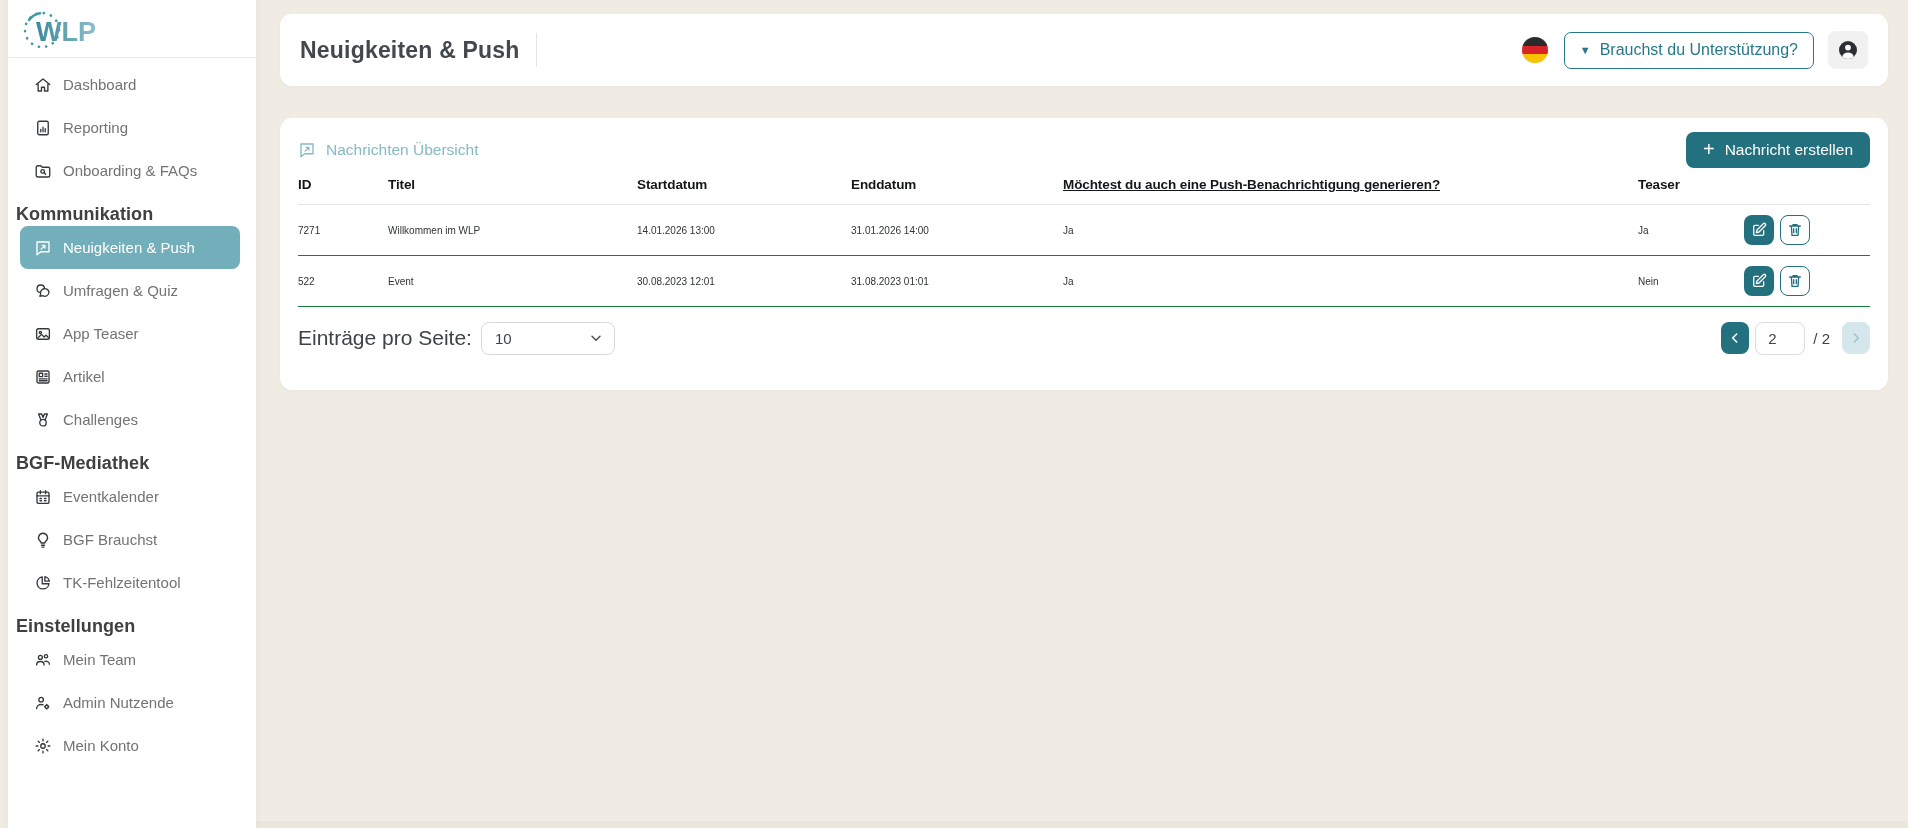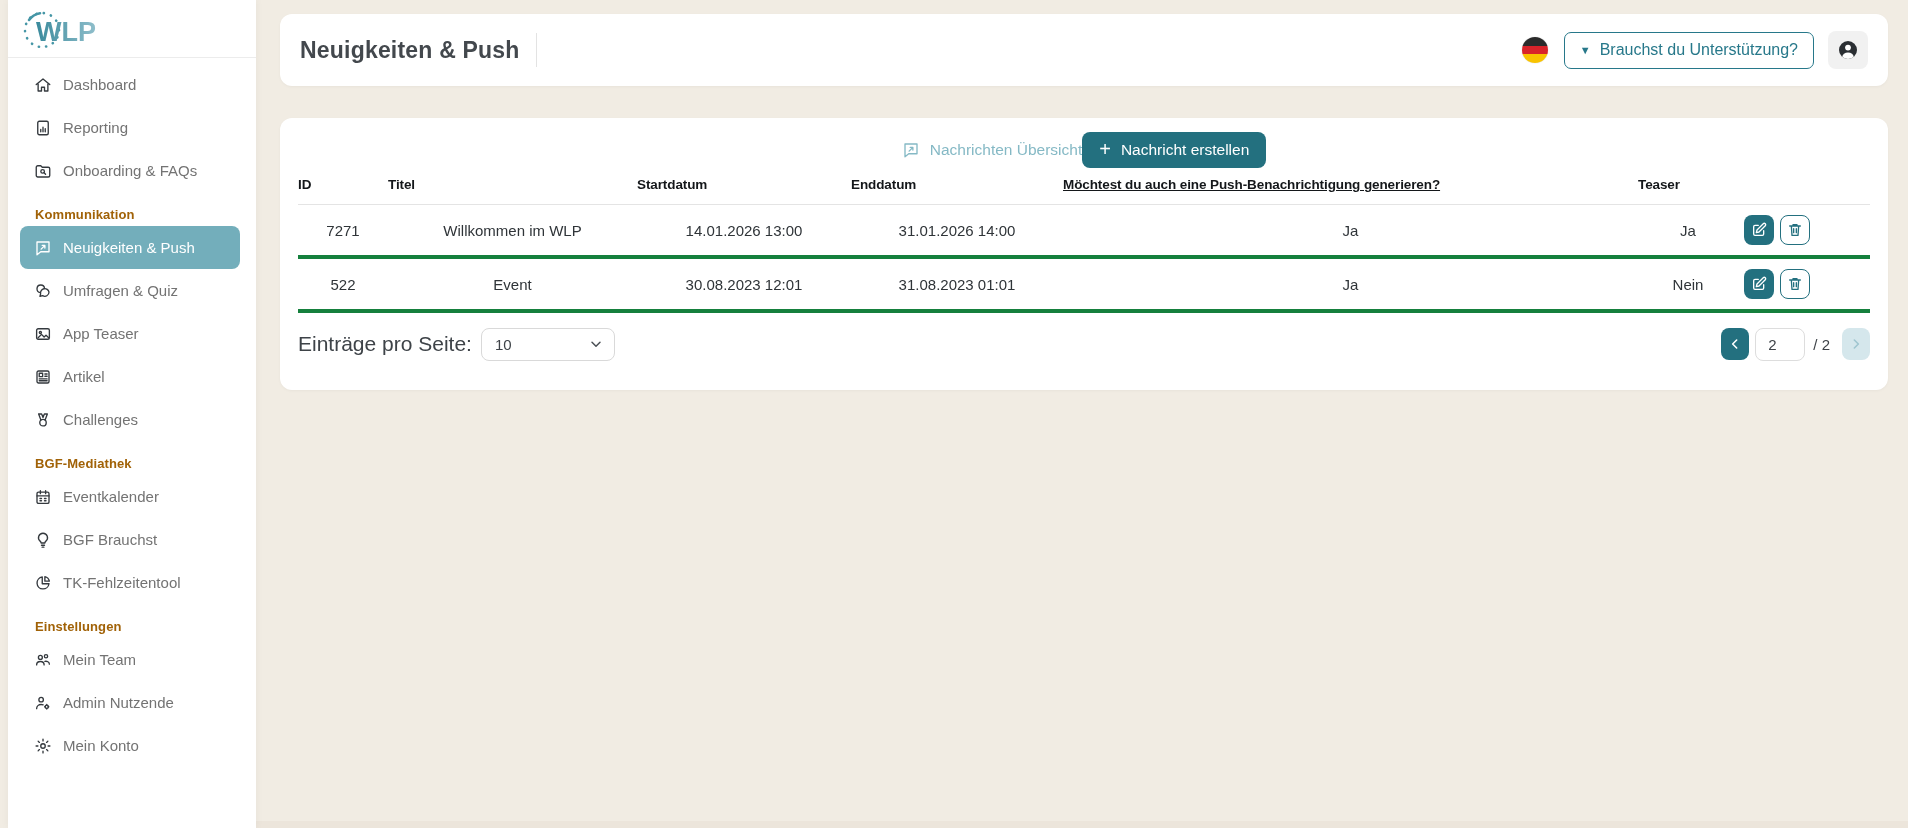--- a/index.html
+++ b/index.html
@@ -24,21 +24,21 @@
   .nav-item{
     height:43px;display:flex;align-items:center;gap:11px;
     padding-left:14px;margin:0 16px 0 12px;border-radius:8px;cursor:pointer;
     color:#737373;font-size:15px;
   }
   .nav-item .ico{width:18px;height:18px;flex:0 0 18px;display:flex;align-items:center;justify-content:center;color:#34393e;}
   .nav-item.active{background:var(--teal-mid);color:#fff;}
   .nav-item.active .ico{color:#fff;}
   .section-title{
     margin-top:10px;height:24px;display:flex;align-items:center;
-    padding-left:27px;font-size:13px;font-weight:bold;color:#a16207;letter-spacing:.1px;
+    padding-left:8px;font-size:18px;font-weight:bold;color:#404040;letter-spacing:.1px;
   }
   
   .header-card{
     position:absolute;left:280px;top:14px;width:1608px;height:72px;background:#fff;
     border-radius:12px;box-shadow:0 1px 3px rgba(0,0,0,.04);
     display:flex;align-items:center;padding:0 20px;
   }
   .page-title{font-size:23px;font-weight:bold;color:#43484d;letter-spacing:.2px;}
   .title-divider{width:1px;height:34px;background:#e3e3e3;margin-left:16px;}
   .header-spacer{flex:1;}
@@ -57,33 +57,33 @@
   .avatar-btn{
     margin-left:14px;width:40px;height:38px;border:none;border-radius:8px;background:#f1f1f1;
     display:flex;align-items:center;justify-content:center;cursor:pointer;
   }
   
   .main-card{
     position:absolute;left:280px;top:118px;width:1608px;height:272px;background:#fff;
     border-radius:12px;box-shadow:0 1px 3px rgba(0,0,0,.04);
     padding:14px 18px 0 18px;
   }
-  .card-head{height:36px;display:flex;align-items:center;justify-content:center;}
+  .card-head{height:36px;display:flex;align-items:center;justify-content:space-between;}
   .overview-link{display:flex;align-items:center;gap:10px;color:var(--teal-light);font-size:15.5px;cursor:pointer;}
   .create-btn{
     height:36px;display:flex;align-items:center;gap:10px;background:var(--teal-dark);
     color:#fff;border:none;border-radius:8px;font-size:15.5px;padding:0 17px;cursor:pointer;font-family:inherit;
   }
   .create-btn .plus{font-size:20px;font-weight:normal;line-height:1;margin-top:-2px;}
   table{width:100%;border-collapse:collapse;margin-top:3px;table-layout:fixed;}
   th{
     text-align:left;font-size:13.5px;color:#14171a;font-weight:bold;letter-spacing:-.1px;
     padding:6px 0 12px 0;border-bottom:1px solid #e4e4e4;
   }
-  td{font-size:15px;color:#2f3438;border-bottom:4px solid #15803d;height:50px;padding:0;text-align:center;}
+  td{font-size:10px;color:#2f3438;border-bottom:1px solid #15803d;height:50px;padding:0;}
   .col-id{width:90px;}.col-titel{width:249px;}.col-start{width:214px;}.col-end{width:212px;}
   .col-push{width:575px;text-decoration:underline;}.col-entwurf{width:100px;}.col-actions{width:132px;}
   .actions-cell{display:flex;gap:6px;justify-content:flex-end;padding-right:60px;align-items:center;height:50px;}
   .icon-btn{
     width:30px;height:30px;border-radius:8px;display:flex;align-items:center;justify-content:center;cursor:pointer;
   }
   .icon-btn.edit{background:var(--teal-dark);border:none;color:#fff;}
   .icon-btn.delete{background:#fff;border:1.5px solid var(--teal-dark);color:var(--teal-dark);}
   
   .pagination{height:34px;margin-top:14px;display:flex;align-items:center;}

